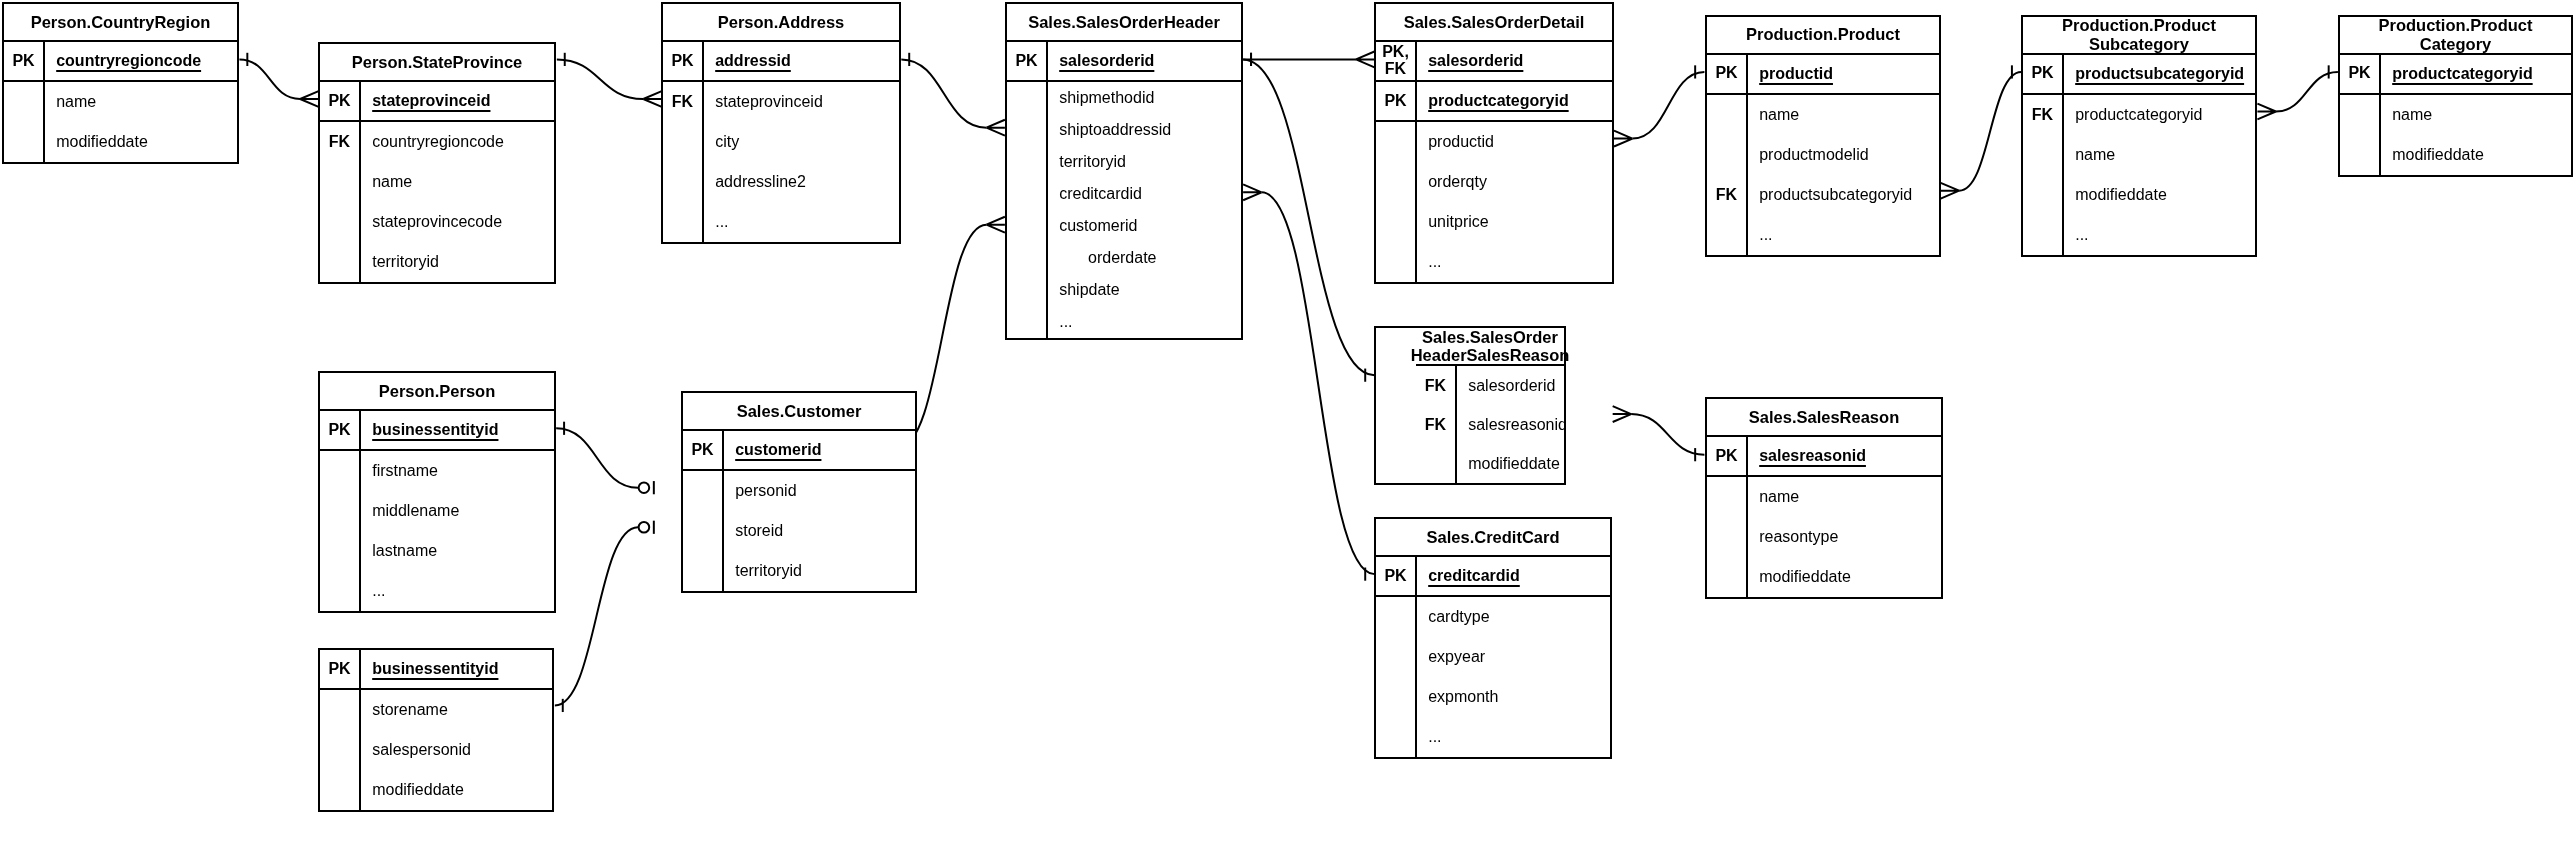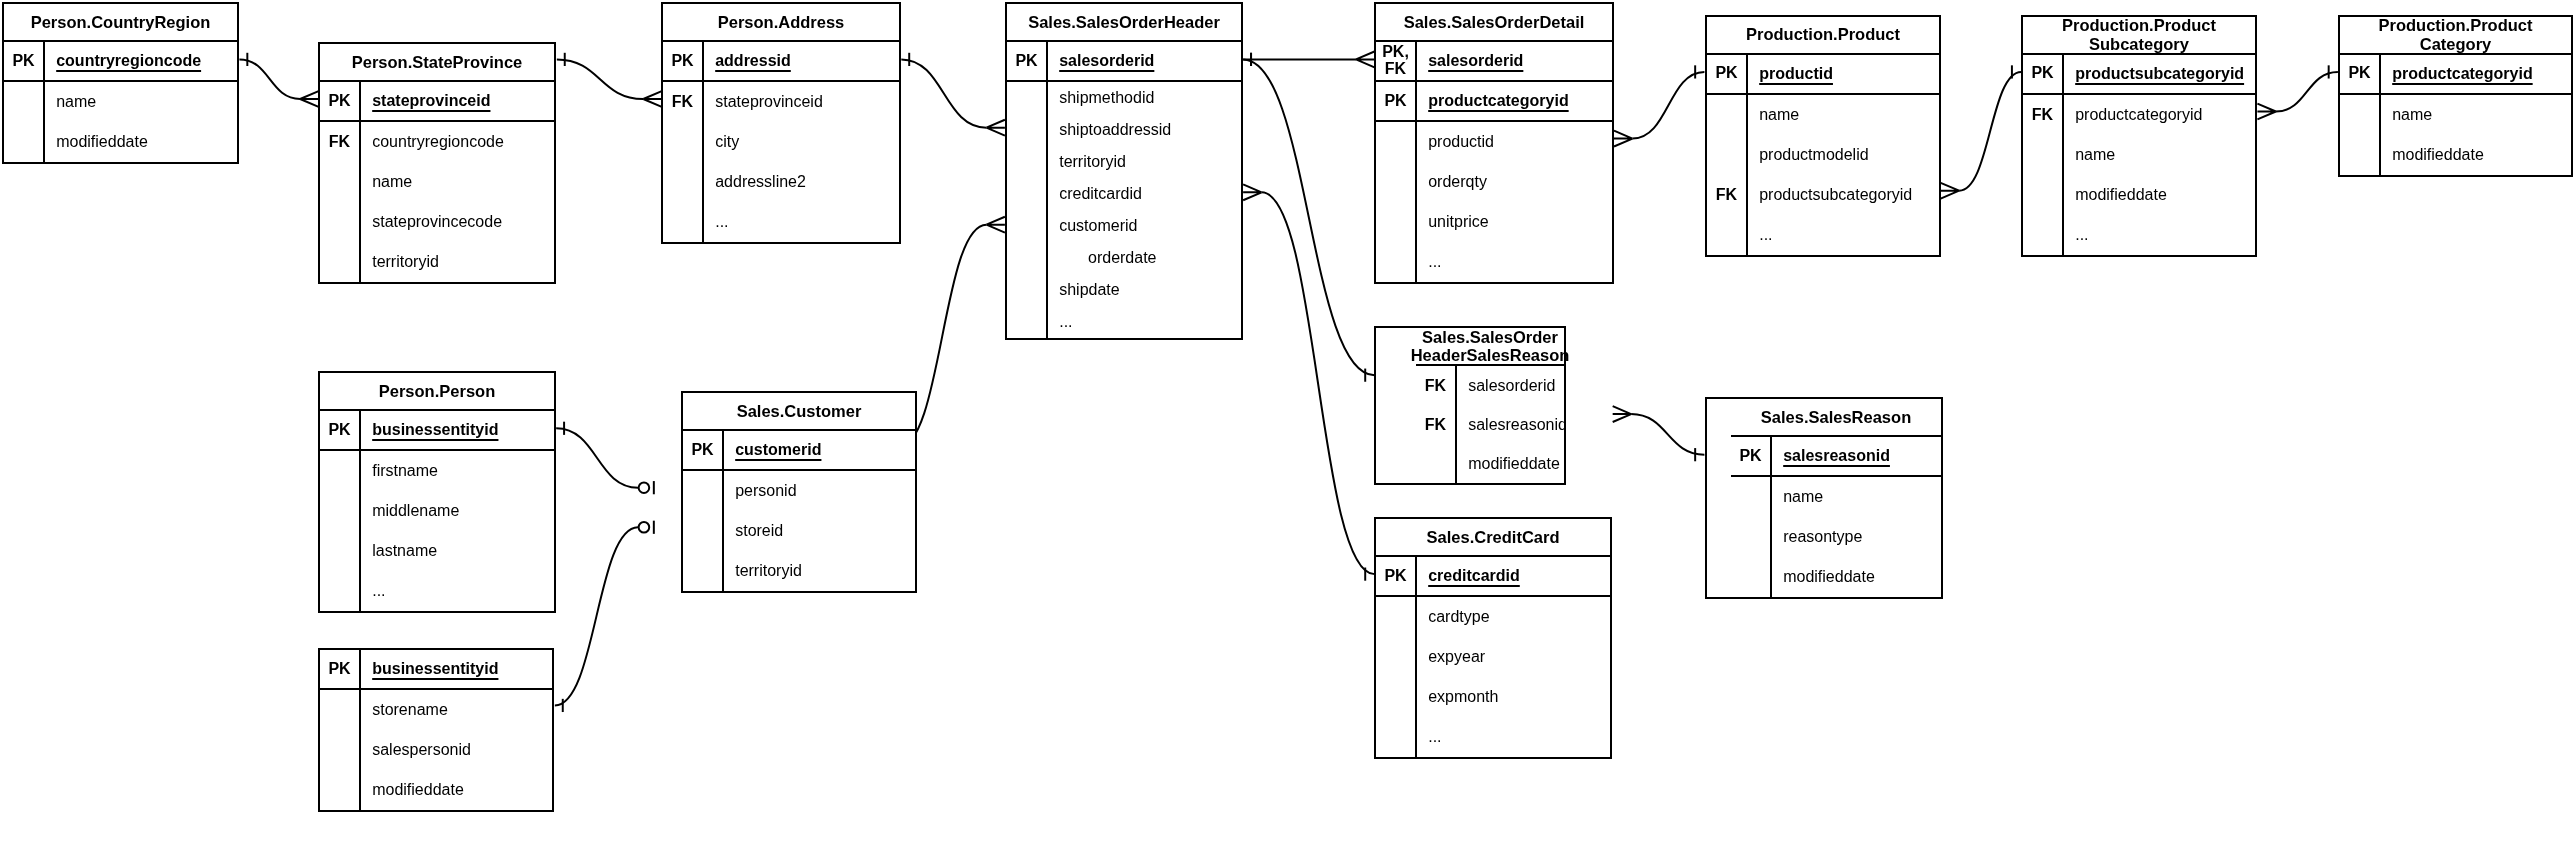--- a/index.html
+++ b/index.html
@@ -604,21 +604,21 @@
           </div>
           <div class="bfield" style="height: 39px;">
             <span>salesreasonid</span>
           </div>
           <div class="bfield" style="height: 39px;">
             <span>modifieddate</span>
           </div>
         </div>
       </div>
     </div>
-    <div class="etable" style="left: 1705px; top: 397px; width: 238px; padding-left: 24px;">
+    <div class="etable" style="left: 1705px; top: 397px; width: 238px;">
       <div class="etitle">
         <span>Sales.SalesReason</span>
       </div>
       <div class="erow keyrow">
         <div class="ekey">
           <span>PK</span>
         </div>
         <div class="efield">
           <span class="pkname">salesreasonid</span>
         </div>

